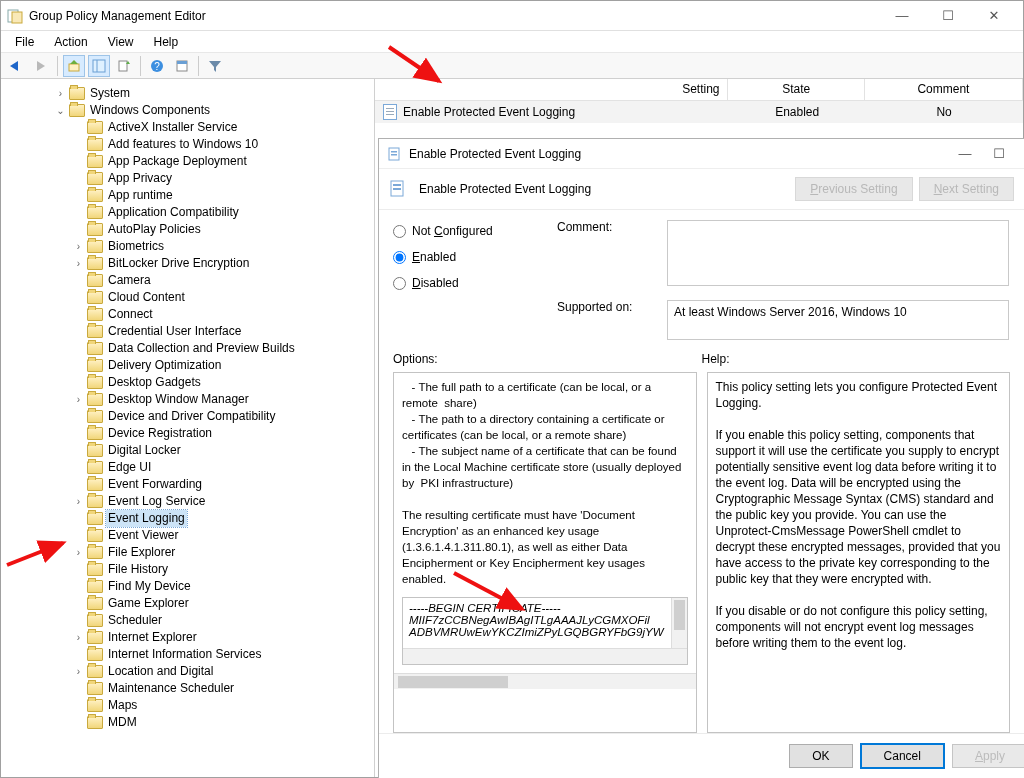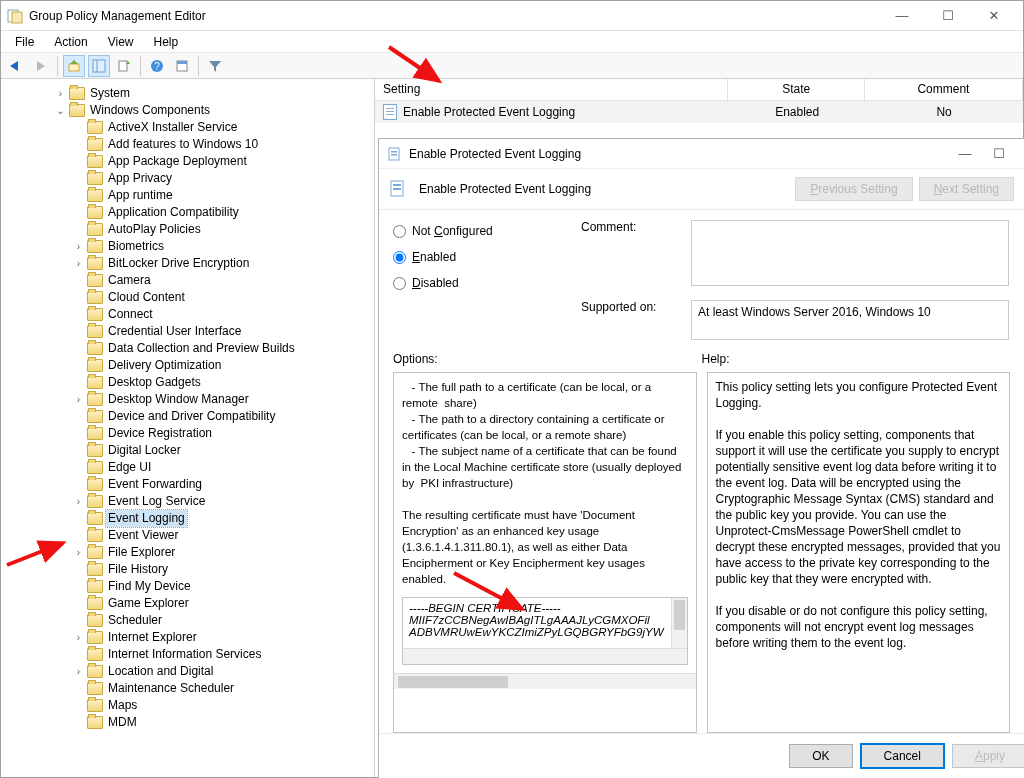--- a/index.html
+++ b/index.html
@@ -22,36 +22,36 @@
   .tree li { white-space:nowrap; line-height:17px; position:relative; }
   .node { display:flex; align-items:center; gap:3px; padding:0 2px; }
   .node .exp { width:11px; display:inline-flex; justify-content:center; color:#666; font-size:10px; }
   .folder { width:16px; height:13px; display:inline-block; background:linear-gradient(#fff1c4,#f1d67a); border:1px solid #c9a93d; border-radius:1px; position:relative; }
   .folder::before{ content:""; position:absolute; top:-3px; left:0; width:6px; height:3px; background:#f1d67a; border:1px solid #c9a93d; border-bottom:none; border-radius:1px 1px 0 0; }
   .node.sel .lbl { background:#cde4f7; outline:1px dotted #7aa8d8; }
   .lbl { padding:0 2px; }
   .right { flex:1; display:flex; flex-direction:column; min-width:0; position:relative; }
   .grid-head { display:flex; height:22px; border-bottom:1px solid #e2e2e2; font-size:12px; background:#fff; }
   .gh { border-right:1px solid #e2e2e2; padding:3px 8px; color:#000; }
-  .gh.c1{ flex:1.55;} .gh.c2{ flex:0.55; text-align:center;} .gh.c3{ flex:0.65; text-align:center;}
+  .gh.c1{ flex:1.55;text-align:right;} .gh.c2{ flex:0.55; text-align:center;} .gh.c3{ flex:0.65; text-align:center;}
   .grid-row { display:flex; height:22px; font-size:12px; align-items:center; background:#f3f3f3; }
   .gc { padding:2px 8px; display:flex; align-items:center; gap:6px; }
   .gc.c1{ flex:1.55;} .gc.c2{ flex:0.55; justify-content:center;} .gc.c3{ flex:0.65; justify-content:center;}
   .sheet-ico{ width:14px; height:16px; display:inline-block; border:1px solid #7aa8d8; background:#fff; position:relative;}
   .sheet-ico::after{content:""; position:absolute; left:2px; top:3px; right:2px; height:1px; background:#9ab; box-shadow:0 3px 0 #9ab,0 6px 0 #9ab;}
 
   
   .dialog { position:absolute; left:378px; top:138px; right:0; bottom:0; background:#fff; border-top:1px solid #b0b0b0; border-left:1px solid #b0b0b0; display:flex; flex-direction:column; font-size:12px; }
   .dlg-title { height:30px; background:#fff; display:flex; align-items:center; padding:0 8px; border-bottom:1px solid #eee; }
   .dlg-title .t { flex:1; color:#000; }
   .dlg-head2 { display:flex; align-items:center; padding:8px 10px; gap:10px; border-bottom:1px solid #ececec; }
   .navbtns { margin-left:auto; display:flex; gap:6px; }
   .navbtn { padding:4px 14px; background:#e8e8e8; color:#b8b8b8; border:1px solid #d8d8d8; font-size:12px; }
   .navbtn u { text-decoration:underline; }
-  .row3 { display:flex; padding:10px 15px 4px 14px; gap:38px; }
+  .row3 { display:flex; padding:10px 15px 4px 14px; gap:14px; }
   .radios { width:150px; display:flex; flex-direction:column; gap:12px; margin-top:4px; }
   .radio { display:flex; align-items:center; gap:6px; }
   .radio input { margin:0; }
   .labels { flex:1; display:flex; flex-direction:column; gap:14px; }
   .commentbox { border:1px solid #c9c9c9; height:66px; margin-left:0; background:#fff; }
   .supported { border:1px solid #c9c9c9; height:40px; padding:4px 6px; background:#fff; }
   .opts-head { display:flex; padding:8px 14px 6px 14px; }
   .opts-head .o1{ flex:1; } .opts-head .o2{ flex:1; }
   .lower { flex:1; display:flex; gap:10px; padding:0 14px 0 14px; min-height:0; }
   .opts-box, .help-box { flex:1; border:1px solid #c3c3c3; background:#fff; overflow:auto; padding:6px 8px; font-size:12px; position:relative; }

